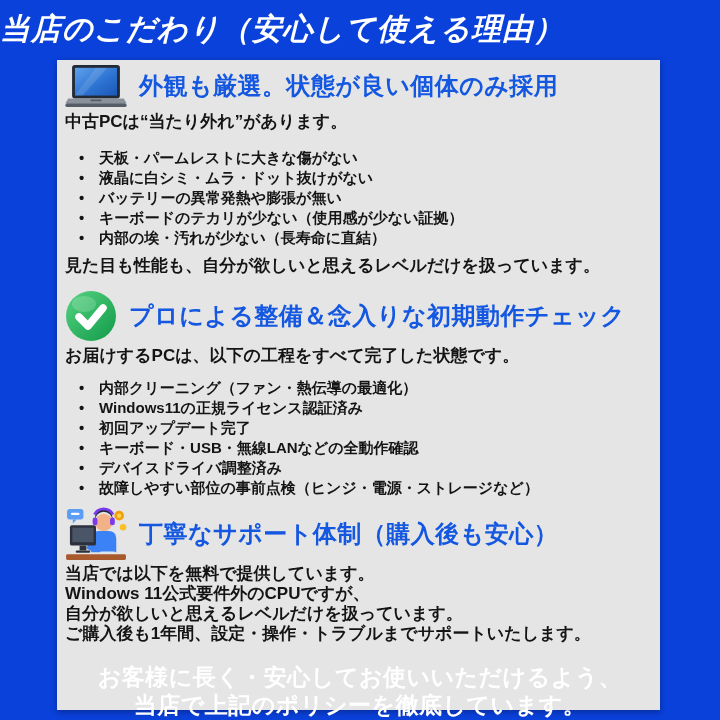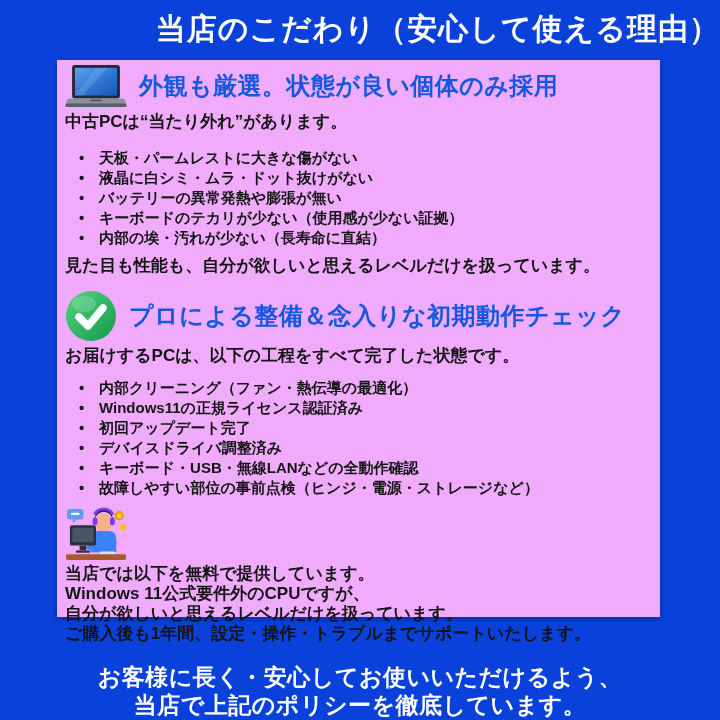--- a/index.html
+++ b/index.html
@@ -4,29 +4,29 @@
 <style>
   html,body{margin:0;padding:0;}
   body{
     width:720px;height:720px;position:relative;overflow:hidden;
     background:#0a41da;
     font-family:"Liberation Sans","DejaVu Sans",sans-serif;
     -webkit-font-smoothing:antialiased;
   }
   
   .top-banner{
-    height:58px;display:flex;align-items:center;justify-content:flex-end;
+    height:58px;display:flex;align-items:center;justify-content:flex-start;font-style:italic;
   }
   .top-banner h1{
     margin:0;color:#ffffff;font-size:30px;font-weight:bold;letter-spacing:1px;
   }
   
   .panel{
-    position:absolute;left:57px;top:60px;width:603px;height:557px;
-    background:#f0abfc;box-sizing:border-box;
+    position:absolute;left:57px;top:60px;width:603px;height:650px;
+    background:#e5e5e5;box-sizing:border-box;
     padding:4px 10px 0 8px;
     box-shadow:0 2px 6px rgba(0,0,40,.35);
   }
   .section{margin:0;}
   .section-head{display:flex;align-items:center;gap:12px;}
   .section-head h2{
     margin:0;color:#1457e0;font-size:24px;font-weight:bold;letter-spacing:.5px;
   }
   .body-line{
     margin:0;font-size:17px;font-weight:bold;color:#141414;line-height:20px;
@@ -118,22 +118,22 @@
           <path d="M14 27 L23 36 L38 18" fill="none" stroke="#ffffff" stroke-width="7.5" stroke-linecap="round" stroke-linejoin="round"></path>
         </svg>
       </span>
       <h2>プロによる整備＆念入りな初期動作チェック</h2>
     </div>
     <p class="body-line">お届けするPCは、以下の工程をすべて完了した状態です。</p>
     <ul class="checklist">
       <li>内部クリーニング（ファン・熱伝導の最適化）</li>
       <li>Windows11の正規ライセンス認証済み</li>
       <li>初回アップデート完了</li>
+      <li>キーボード・USB・無線LANなどの全動作確認</li>
       <li>デバイスドライバ調整済み</li>
-      <li>キーボード・USB・無線LANなどの全動作確認</li>
       <li>故障しやすい部位の事前点検（ヒンジ・電源・ストレージなど）</li>
     </ul>
   </div>
 
   <div class="section sec3">
     <div class="section-head">
       <span class="icon">
         <svg width="62" height="56" viewBox="0 0 64 58">
 
           <rect x="2" y="3" width="17" height="11" rx="3" fill="#5b9cf5"></rect>
@@ -156,20 +156,21 @@
           <rect x="5" y="20" width="27" height="21" rx="2" fill="#2c313c"></rect>
           <rect x="7.5" y="22.5" width="22" height="15" fill="#4a5568"></rect>
           <rect x="15" y="41" width="7" height="5" fill="#2c313c"></rect>
           <rect x="11" y="46" width="15" height="2.5" rx="1.2" fill="#2c313c"></rect>
 
           <rect x="36" y="47" width="16" height="3" rx="1.5" fill="#dfe5ec"></rect>
 
           <rect x="1" y="50" width="62" height="6" rx="1.5" fill="#a85a2e"></rect>
         </svg>
       </span>
+      <h2>丁寧なサポート体制（購入後も安心）</h2>
     </div>
     <p class="body-line">当店では以下を無料で提供しています。</p>
     <p class="body-line">Windows 11公式要件外のCPUですが、</p>
     <p class="body-line">自分が欲しいと思えるレベルだけを扱っています。</p>
     <p class="body-line">ご購入後も1年間、設定・操作・トラブルまでサポートいたします。</p>
   </div>
 
 </div>
 
 <div class="bottom-banner">

